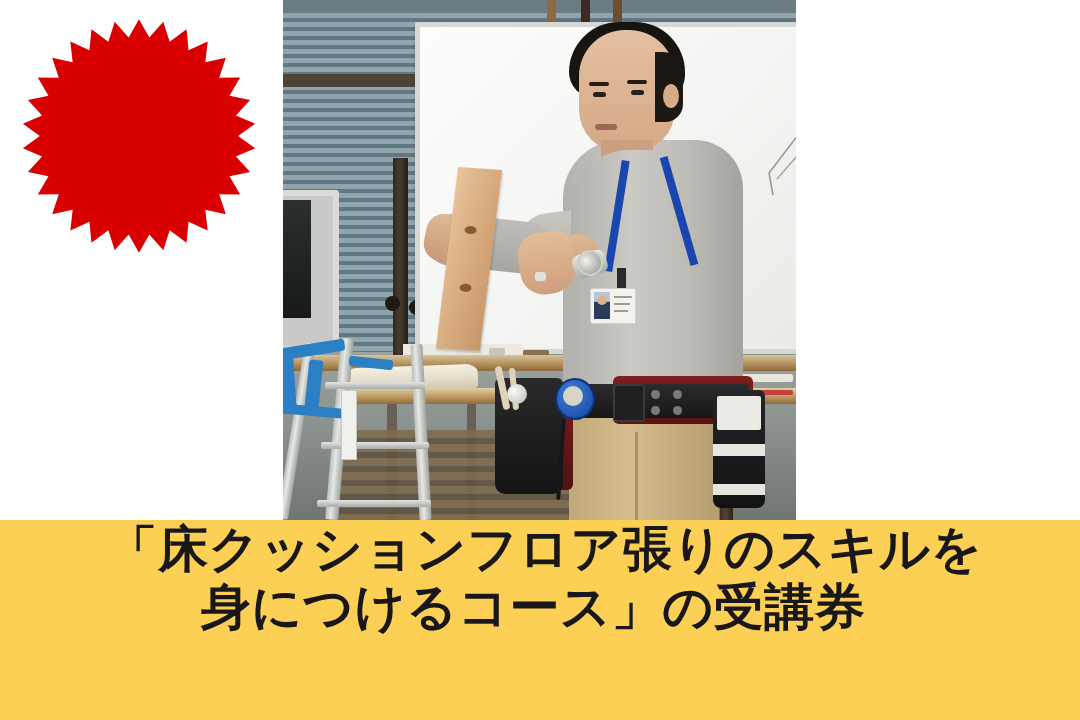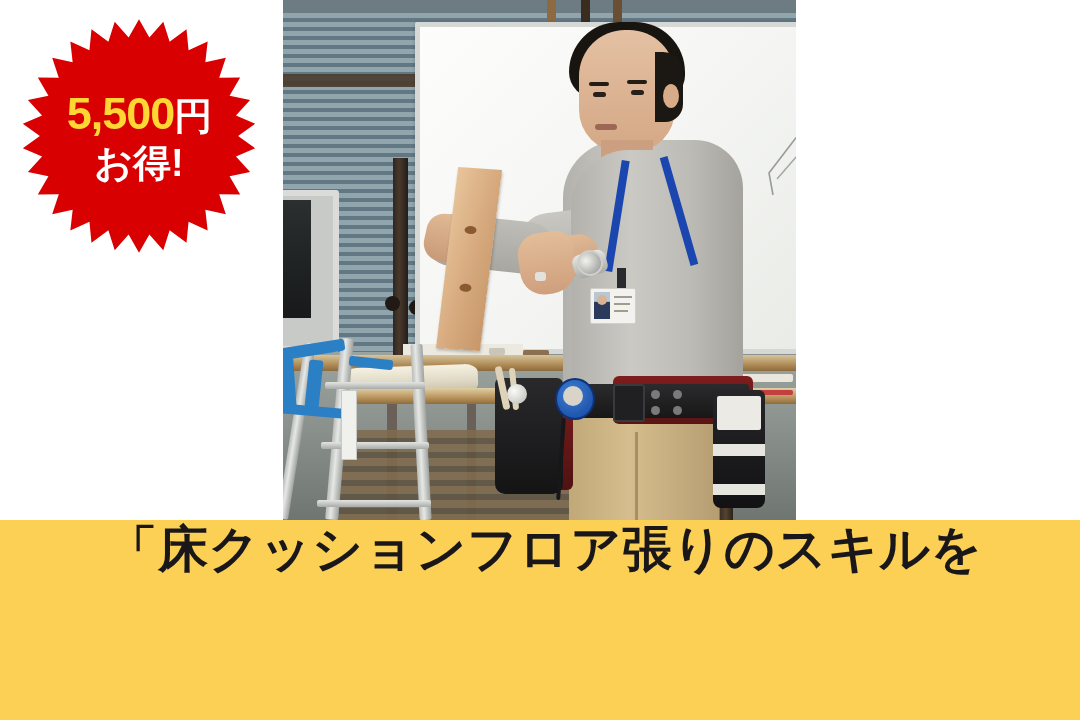--- a/index.html
+++ b/index.html
@@ -710,24 +710,19 @@
       <div class="pouch-right-band2"></div>
     </div>
 
   </div>
 
   <div class="burst">
     <svg viewBox="0 0 200 200" xmlns="http://www.w3.org/2000/svg">
       <polygon id="burst-poly" fill="#D80000" points="100.00,1.00 108.78,16.46 120.58,3.16 125.96,20.11 140.27,9.56 142.00,27.25 158.19,19.91 156.21,37.58 173.57,33.76 167.96,50.63 185.74,50.50 176.74,65.83 194.15,69.41 182.16,82.54 198.46,89.65 184.00,100.00 198.46,110.35 182.16,117.46 194.15,130.59 176.74,134.17 185.74,149.50 167.96,149.37 173.57,166.24 156.21,162.42 158.19,180.09 142.00,172.75 140.27,190.44 125.96,179.89 120.58,196.84 108.78,183.54 100.00,199.00 91.22,183.54 79.42,196.84 74.04,179.89 59.73,190.44 58.00,172.75 41.81,180.09 43.79,162.42 26.43,166.24 32.04,149.37 14.26,149.50 23.26,134.17 5.85,130.59 17.84,117.46 1.54,110.35 16.00,100.00 1.54,89.65 17.84,82.54 5.85,69.41 23.26,65.83 14.26,50.50 32.04,50.63 26.43,33.76 43.79,37.58 41.81,19.91 58.00,27.25 59.73,9.56 74.04,20.11 79.42,3.16 91.22,16.46"></polygon>
     </svg>
   </div>
-  <div class="burst-text">
-    <div class="burst-amount">
-      <span class="num" style="color: rgb(255, 214, 51);">5,500</span><span class="yen" style="color: rgb(255, 255, 255);">円</span>
-    </div>
-    <div class="burst-sub" style="color: rgb(255, 255, 255);">お得!</div>
-  </div>
 
   <div class="banner" style="background: rgb(251, 208, 85);">
     <div class="banner-line banner-line-1" style="color: rgb(25, 23, 26);">「床クッションフロア張りのスキルを</div>
+    <div class="banner-line banner-line-2" style="color: rgb(25, 23, 26);">身につけるコース」の受講券</div>
   </div>
 
 </div>
 
 </body></html>

